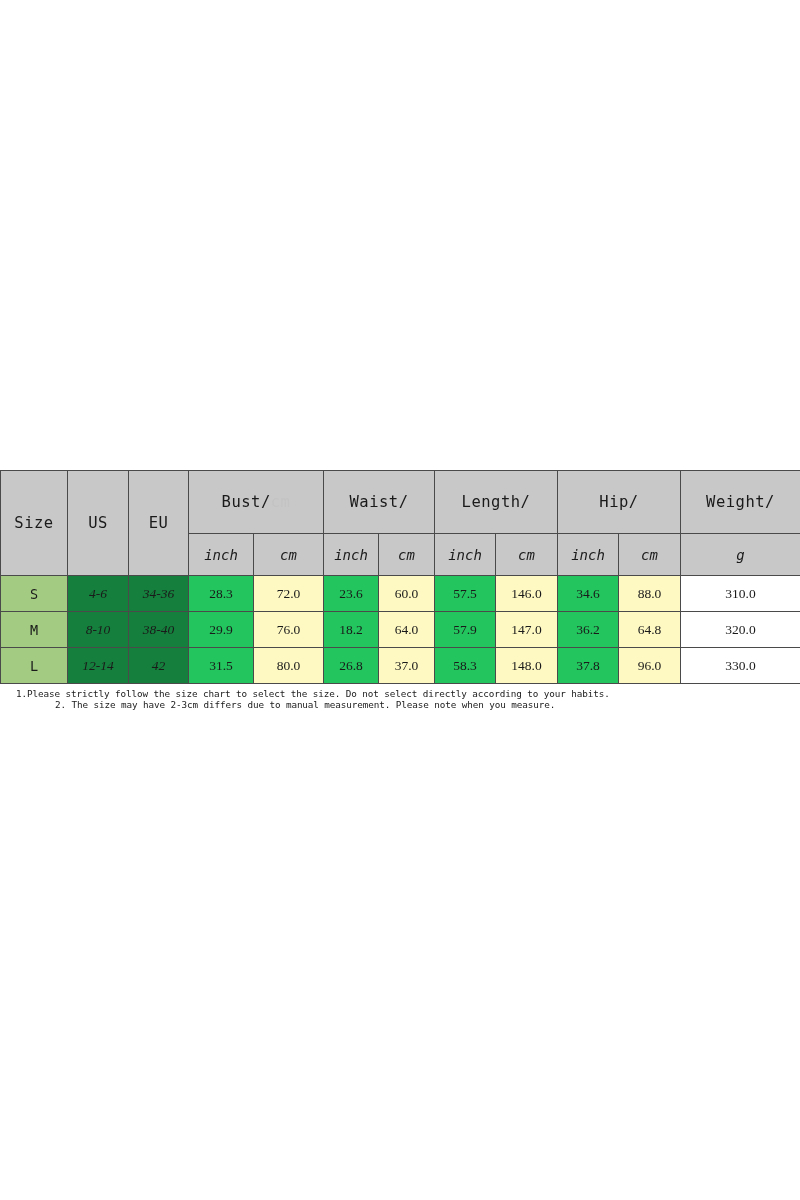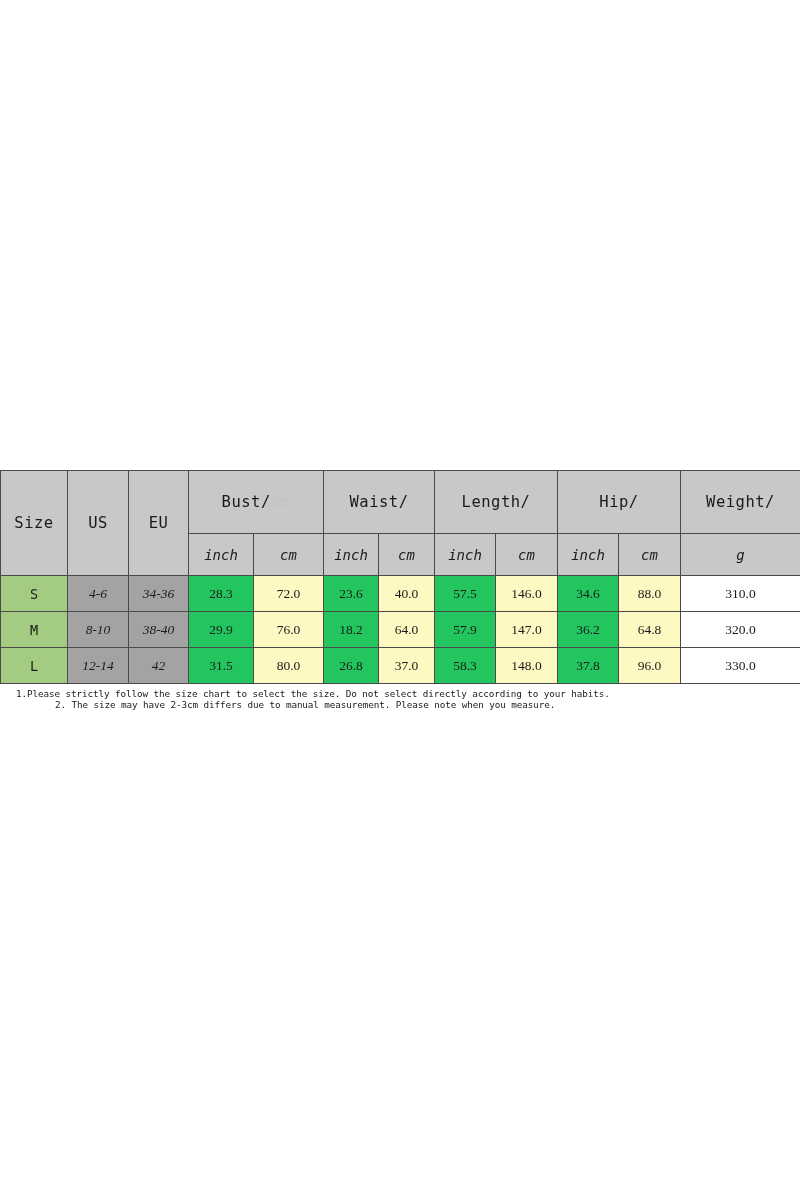--- a/index.html
+++ b/index.html
@@ -71,21 +71,21 @@
     height: 35px;
     font-size: 13.5px;
     color: #1a1a1a;
   }
   td.c-size {
     background: #a3cb82;
     font-family: "DejaVu Sans Mono", "Liberation Mono", monospace;
     font-size: 12.5px;
   }
   td.c-reg {
-    background: #a3a3a3;
+    background: #15803d;
     font-style: italic;
     font-weight: bold;
     font-size: 14px;
   }
   td.c-inch {
     background: #22c55e;
   }
   td.c-cm {
     background: #fef9c3;
   }
@@ -163,21 +163,21 @@
       </tr>
     </thead>
     <tbody>
       <tr class="data-row">
         <td class="c-size">S</td>
         <td class="c-reg">4-6</td>
         <td class="c-reg">34-36</td>
         <td class="c-inch">28.3</td>
         <td class="c-cm">72.0</td>
         <td class="c-inch">23.6</td>
-        <td class="c-cm">40.0</td>
+        <td class="c-cm">60.0</td>
         <td class="c-inch">57.5</td>
         <td class="c-cm">146.0</td>
         <td class="c-inch">34.6</td>
         <td class="c-cm">88.0</td>
         <td class="c-weight">310.0</td>
       </tr>
       <tr class="data-row">
         <td class="c-size">M</td>
         <td class="c-reg">8-10</td>
         <td class="c-reg">38-40</td>

